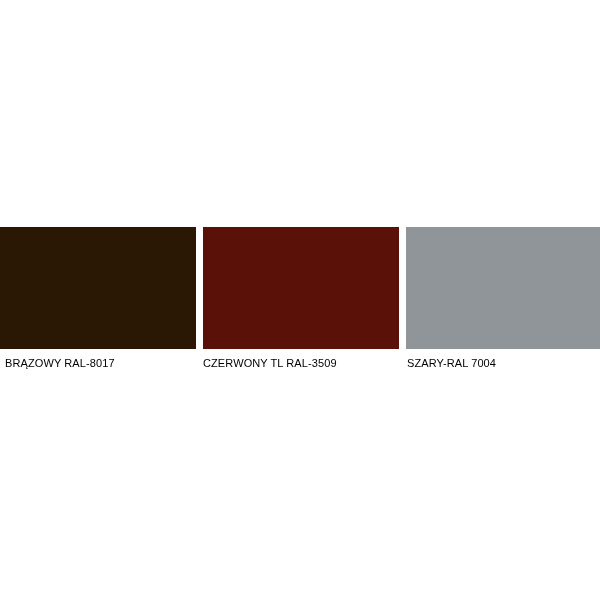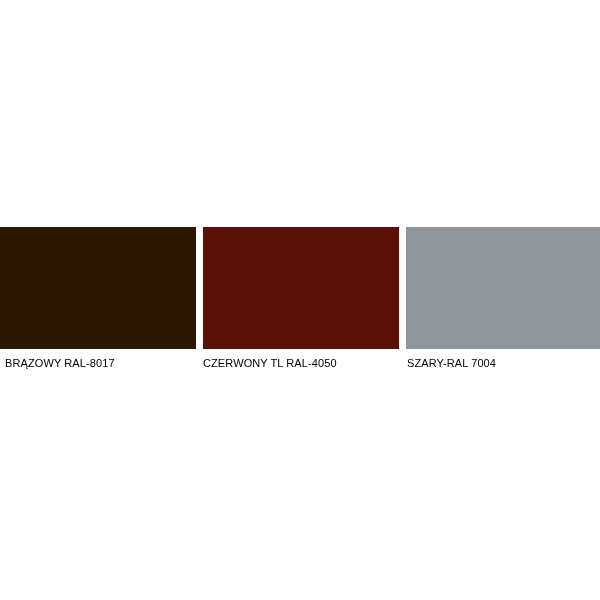--- a/index.html
+++ b/index.html
@@ -71,21 +71,21 @@
 
   <div class="swatch-row">
 
     <div class="swatch-card card-0">
       <span class="swatch-chip" style="background-color: rgb(42, 24, 5);"></span>
       <span class="swatch-label">BRĄZOWY RAL-8017</span>
     </div>
 
     <div class="swatch-card card-1">
       <span class="swatch-chip" style="background-color: rgb(90, 18, 8);"></span>
-      <span class="swatch-label">CZERWONY TL RAL-4050</span>
+      <span class="swatch-label">CZERWONY TL RAL-3509</span>
     </div>
 
     <div class="swatch-card card-2">
       <span class="swatch-chip" style="background-color: rgb(144, 149, 153);"></span>
       <span class="swatch-label">SZARY-RAL 7004</span>
     </div>
 
   </div>
 
 </div>

